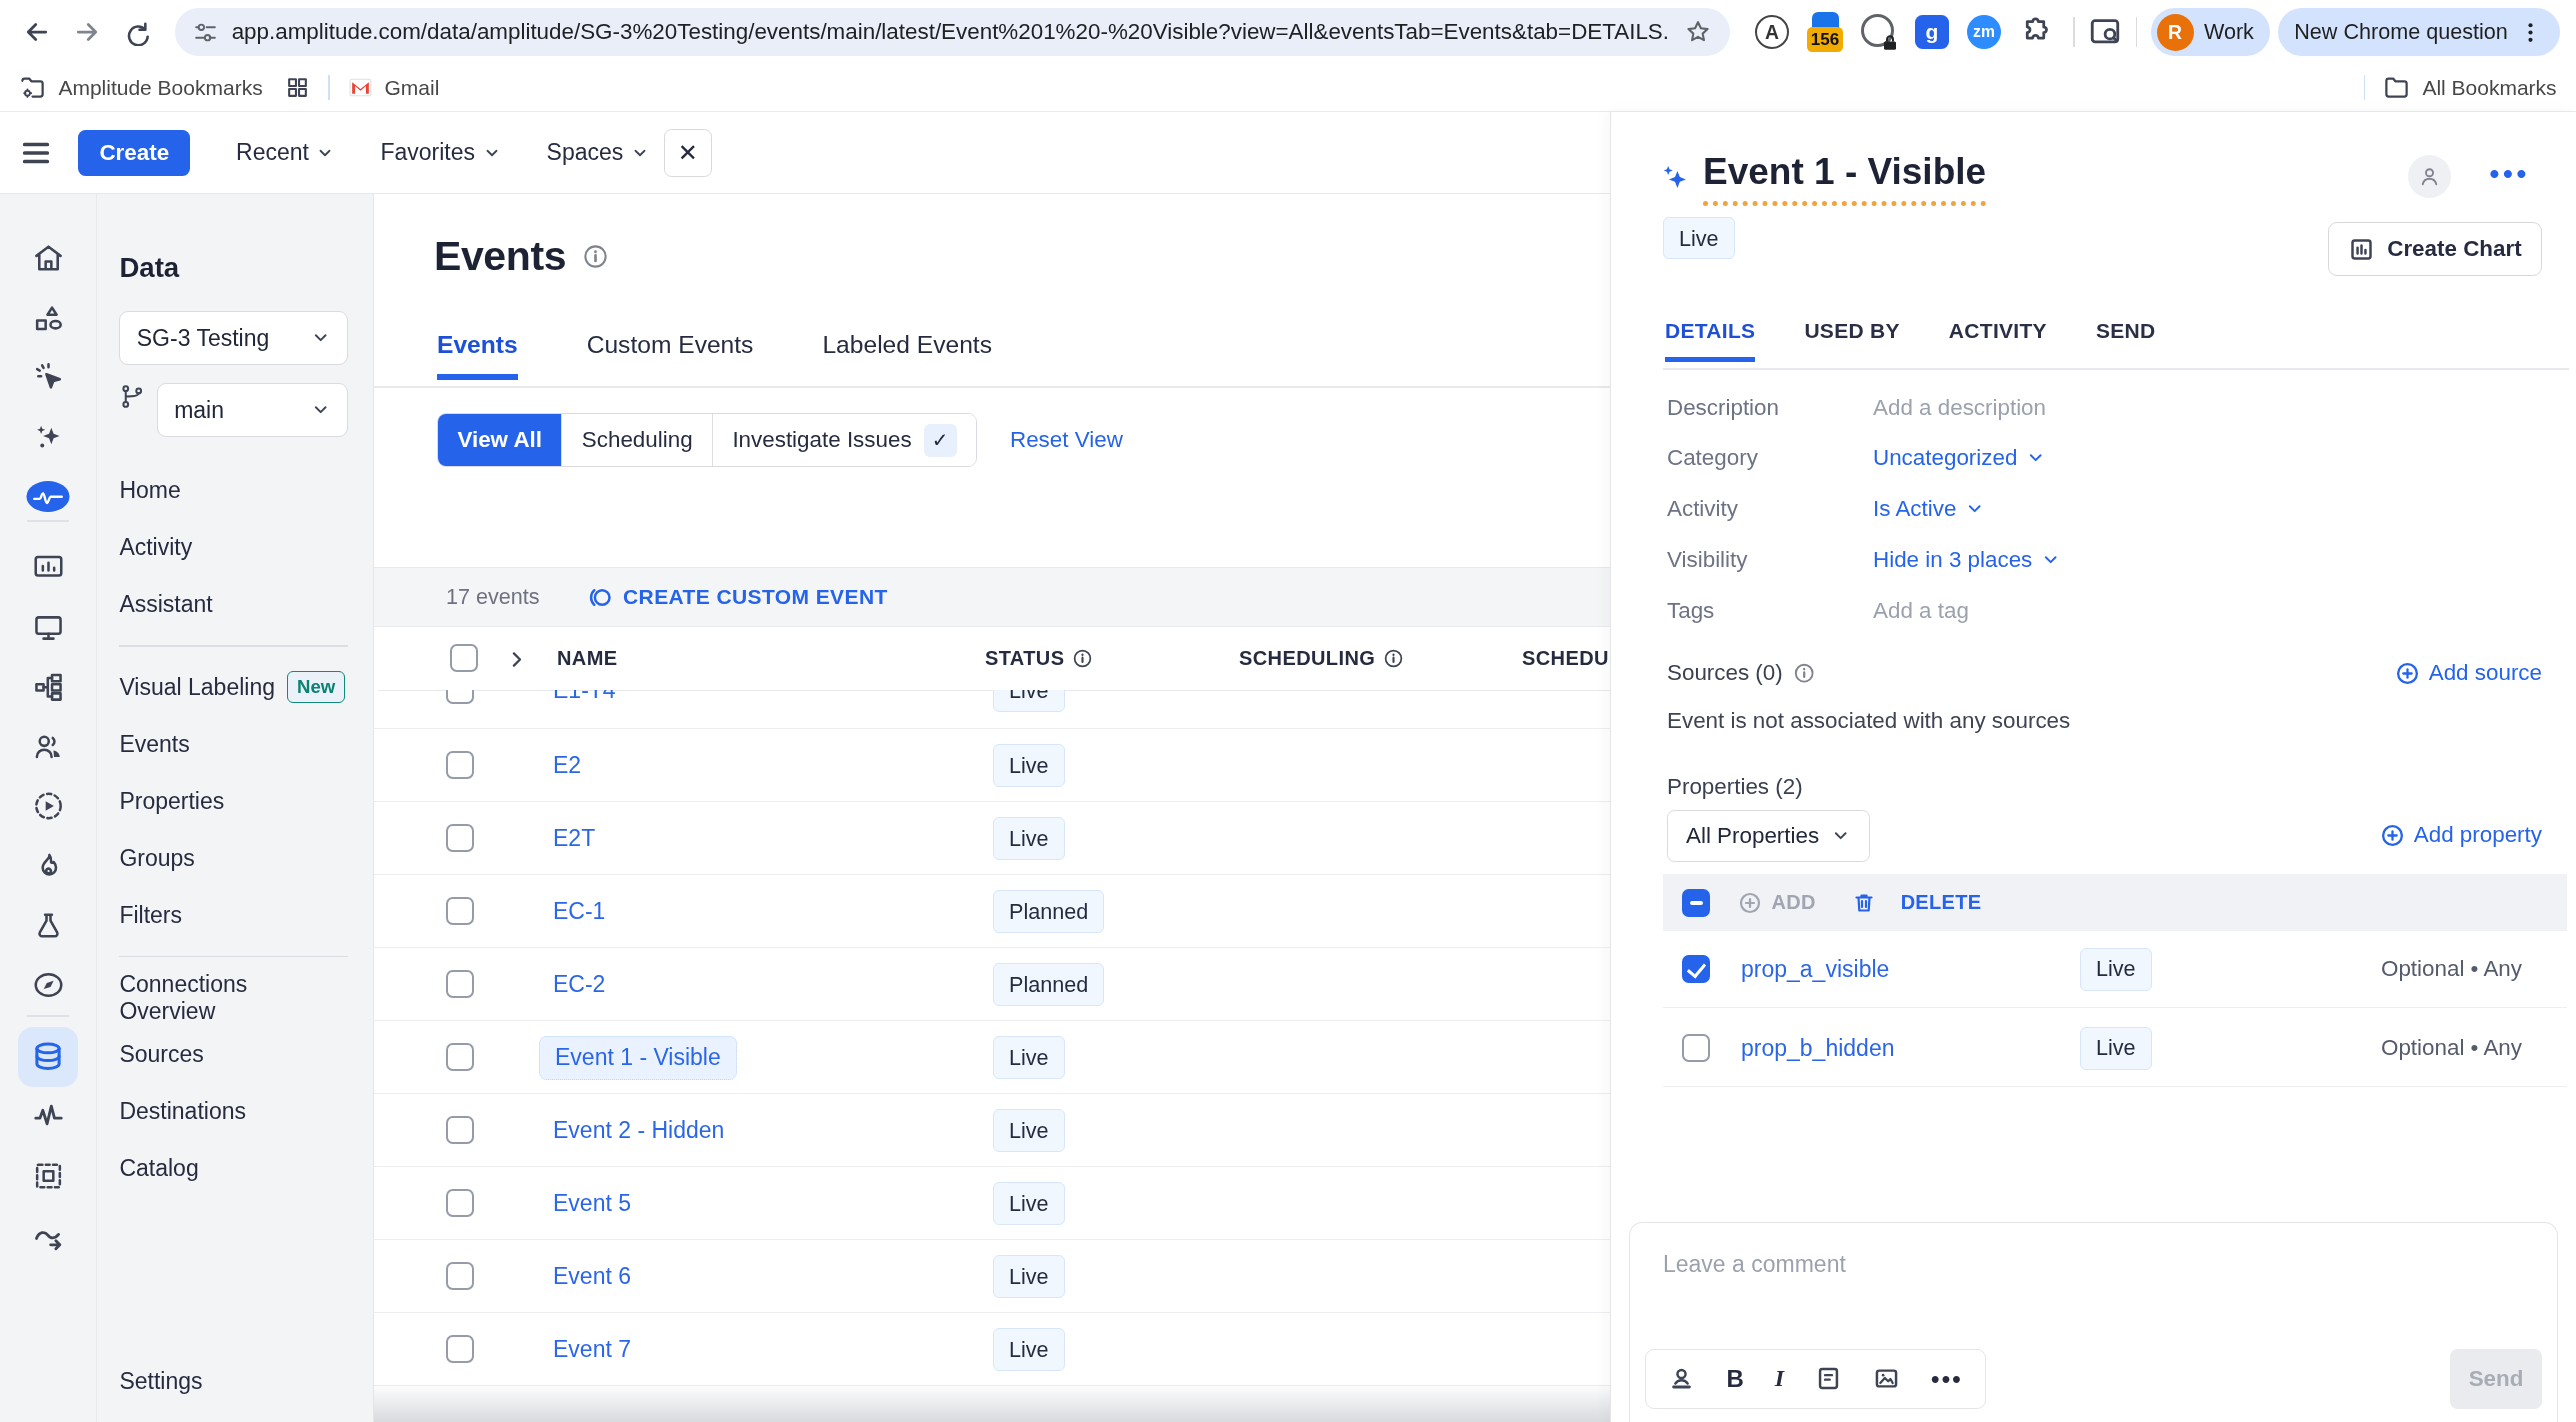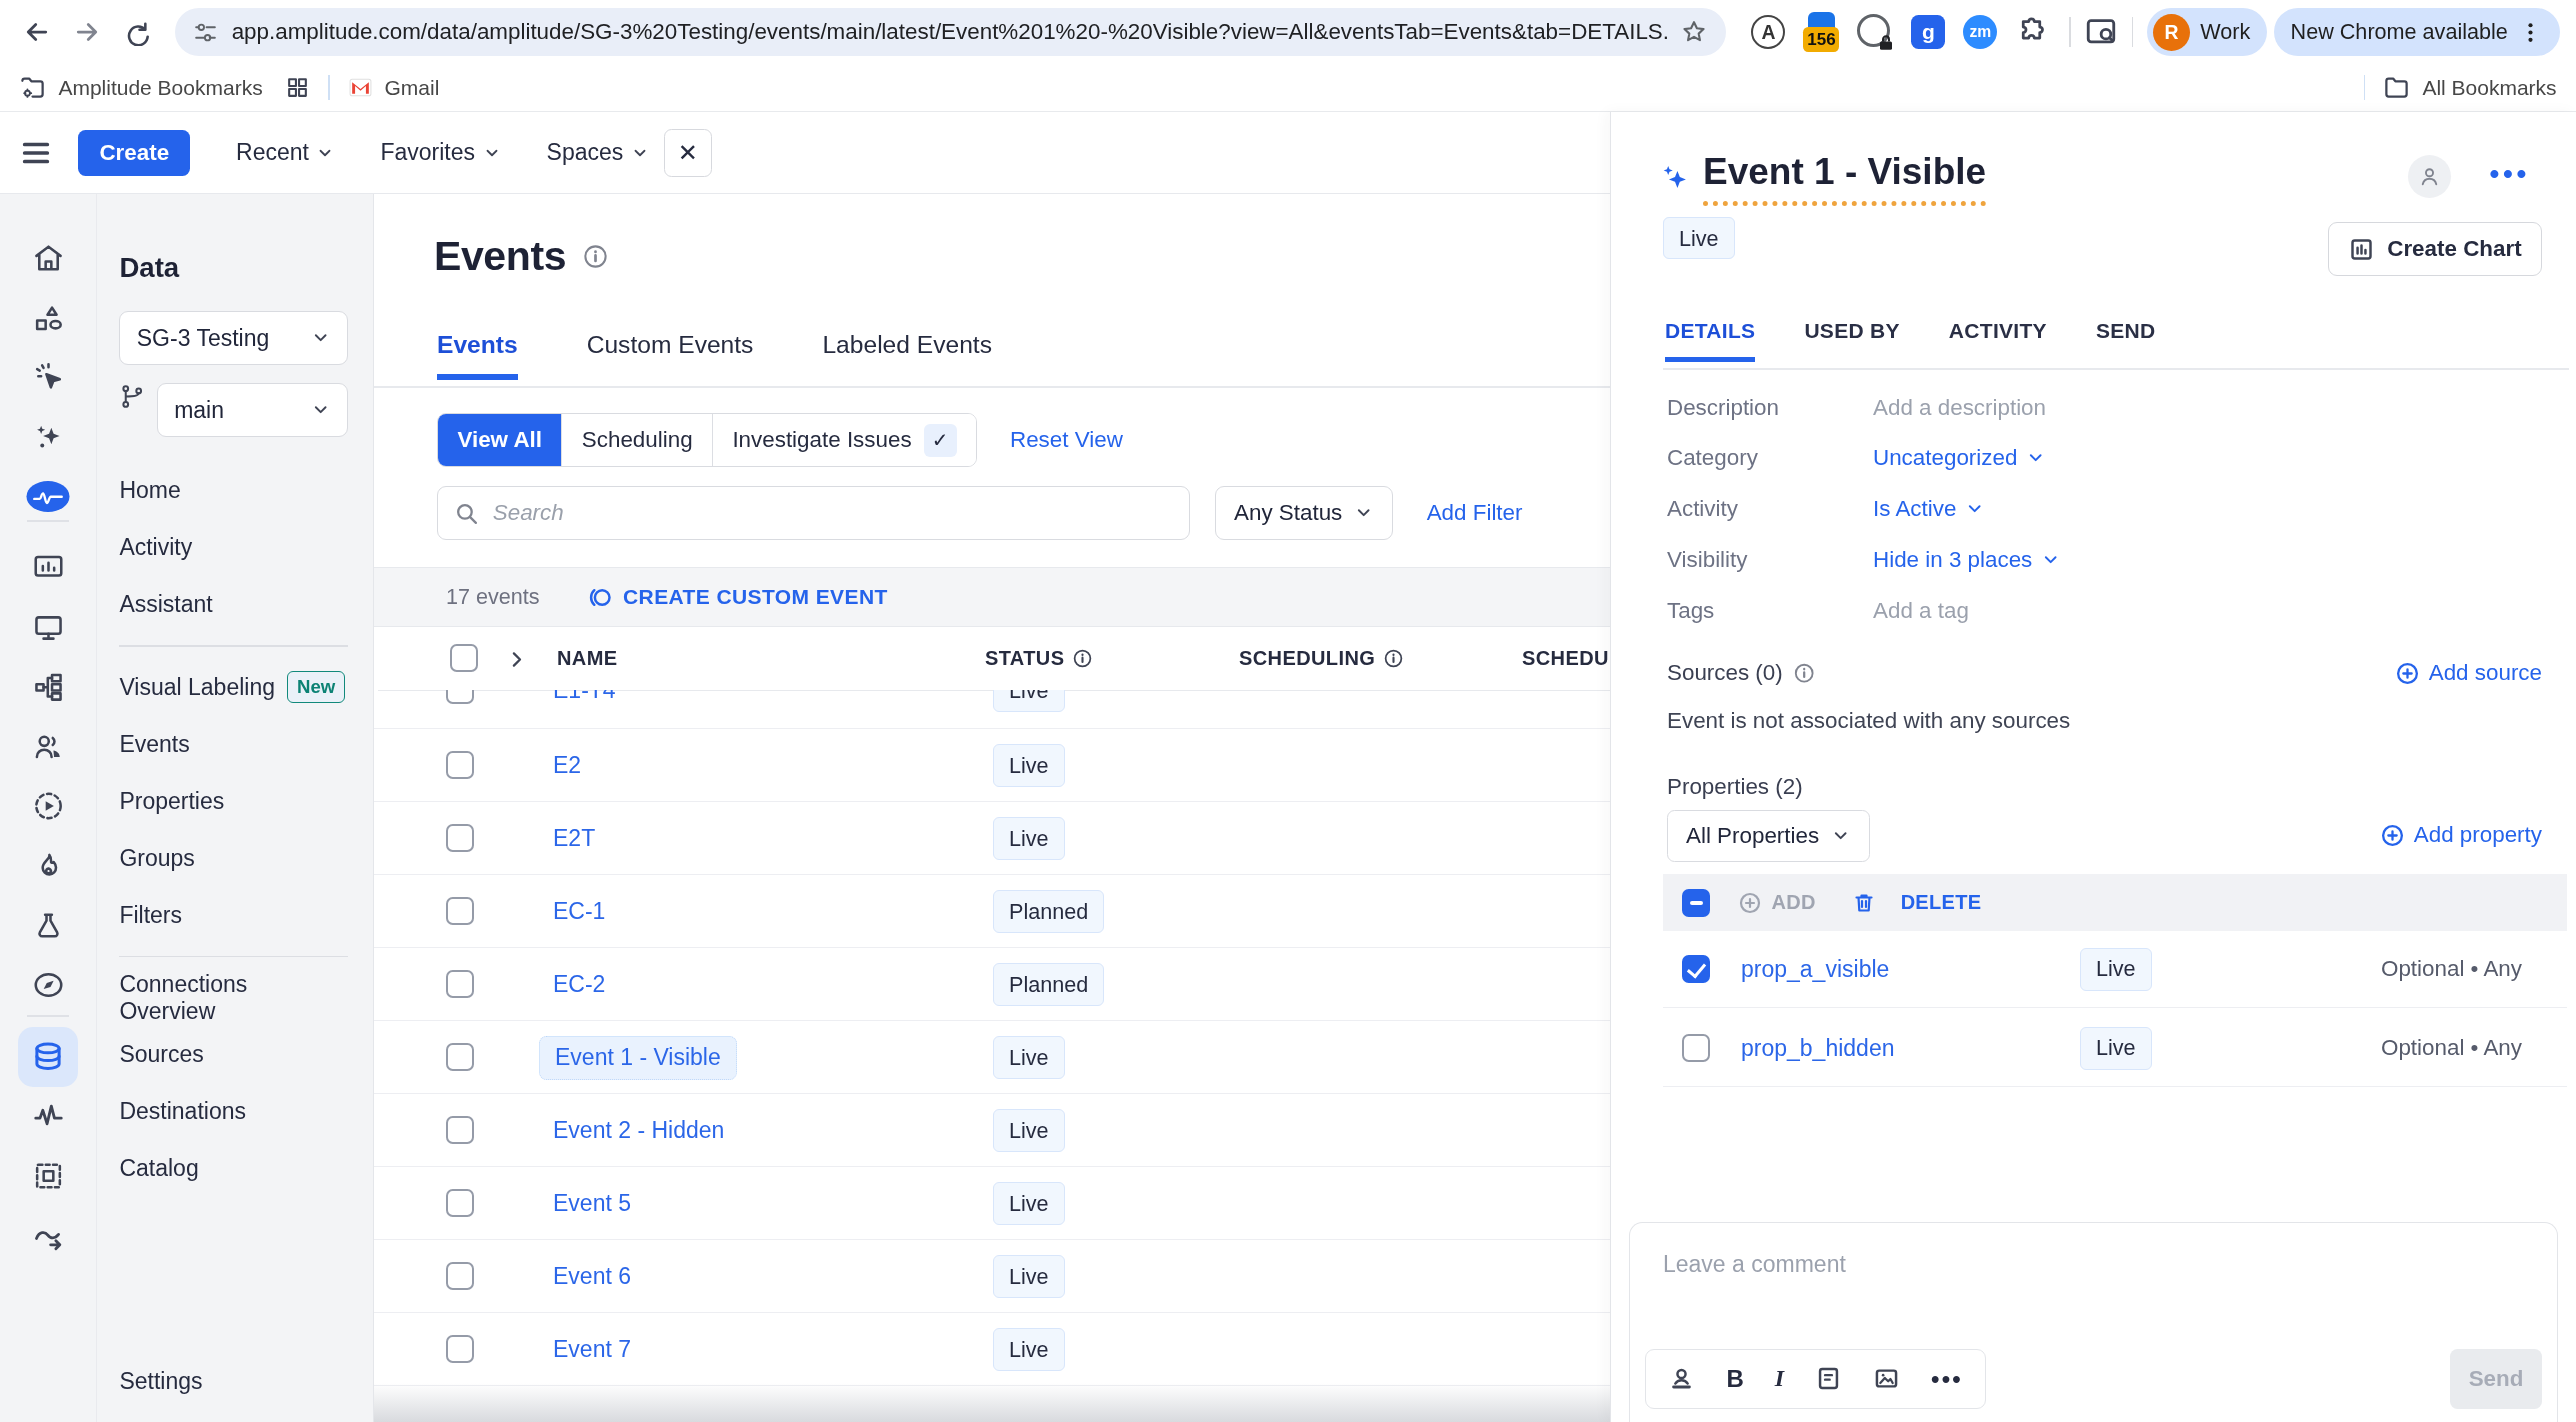--- a/index.html
+++ b/index.html
@@ -210,21 +210,21 @@
     <rect x="3" y="4" width="18" height="15" rx="2" stroke-width="2"></rect>
       <circle cx="15.5" cy="13.5" r="3.4" stroke-width="2"></circle>
       <path d="M18 16l2.4 2.4" stroke-width="2"></path>
     </svg>
   <div class="vsep"></div>
   <div class="chippill" style="padding-left:6px">
     <div class="avatarR">R</div>
     <span>Work</span>
   </div>
   <div class="chippill">
-    <span>New Chrome available</span>
+    <span>New Chrome question</span>
     <svg width="25" height="25" viewBox="0 0 24 24">
       <circle cx="12" cy="5" r="2" fill="#1f1f1f"></circle>
         <circle cx="12" cy="12" r="2" fill="#1f1f1f"></circle>
         <circle cx="12" cy="19" r="2" fill="#1f1f1f"></circle>
       </svg>
   </div>
 </div>
 
 <div class="bookmarks">
   <svg class="ic" width="27" height="27" viewBox="0 0 24 24">
@@ -483,36 +483,20 @@
             <div class="segbtn active">View All</div>
             <div class="segbtn">Scheduling</div>
             <div class="segbtn">
               <span>Investigate Issues</span>
               <span class="kbdchip">✓</span>
             </div>
           </div>
           <span class="resetlink">Reset View</span>
         </div>
 
-        <div class="srow">
-          <div class="sinput">
-            <svg class="ic lgray" width="25" height="25" viewBox="0 0 24 24">
-                <circle cx="10.5" cy="10.5" r="6.5" stroke-width="2.2"></circle>
-                <path d="M15.5 15.5L21 21" stroke-width="2.2"></path>
-              </svg>
-            <span class="ph">Search</span>
-          </div>
-          <div class="statusbtn">
-            <span>Any Status</span>
-            <svg class="ic" width="19.4" height="19.4" viewBox="0 0 24 24">
-                <path d="M6 9l6 6 6-6" stroke-width="2.4"></path>
-              </svg>
-          </div>
-          <span class="addfilter">Add Filter</span>
-        </div>
 
         <div class="countbar">
           <span class="cnt">17 events</span>
           <div class="cce">
             <svg width="27" height="27" viewBox="0 0 24 24" fill="none" stroke="#2563eb" stroke-width="2.2" stroke-linecap="round">
               <circle cx="13.5" cy="12" r="6.5"></circle>
                 <path d="M6.5 5.5a8.8 8.8 0 0 0 0 13"></path>
               </svg>
             <span>CREATE CUSTOM EVENT</span>
           </div>

